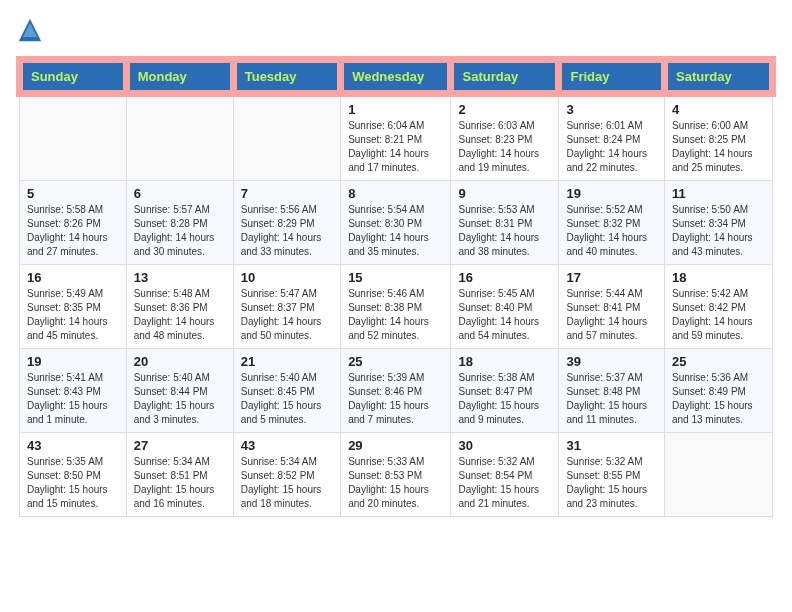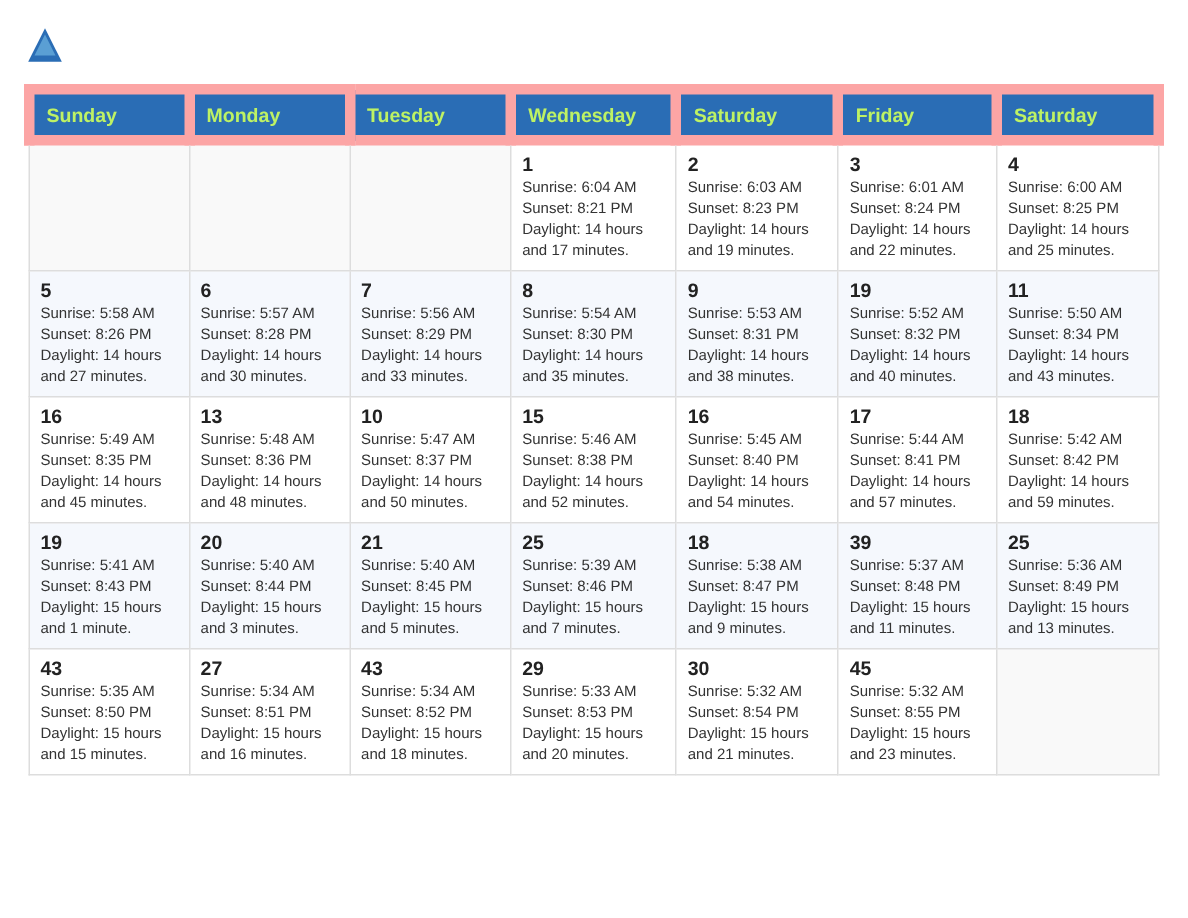--- a/index.html
+++ b/index.html
@@ -254,19 +254,19 @@
         </td>
         <td>
           <span class="day-number">29</span>
           <div class="day-info">Sunrise: 5:33 AM<br>Sunset: 8:53 PM<br>Daylight: 15 hours and 20 minutes.</div>
         </td>
         <td>
           <span class="day-number">30</span>
           <div class="day-info">Sunrise: 5:32 AM<br>Sunset: 8:54 PM<br>Daylight: 15 hours and 21 minutes.</div>
         </td>
         <td>
-          <span class="day-number">45</span>
+          <span class="day-number">31</span>
           <div class="day-info">Sunrise: 5:32 AM<br>Sunset: 8:55 PM<br>Daylight: 15 hours and 23 minutes.</div>
         </td>
         <td class="empty-cell"></td>
       </tr>
     </tbody>
 </table>
 
 </body></html>

